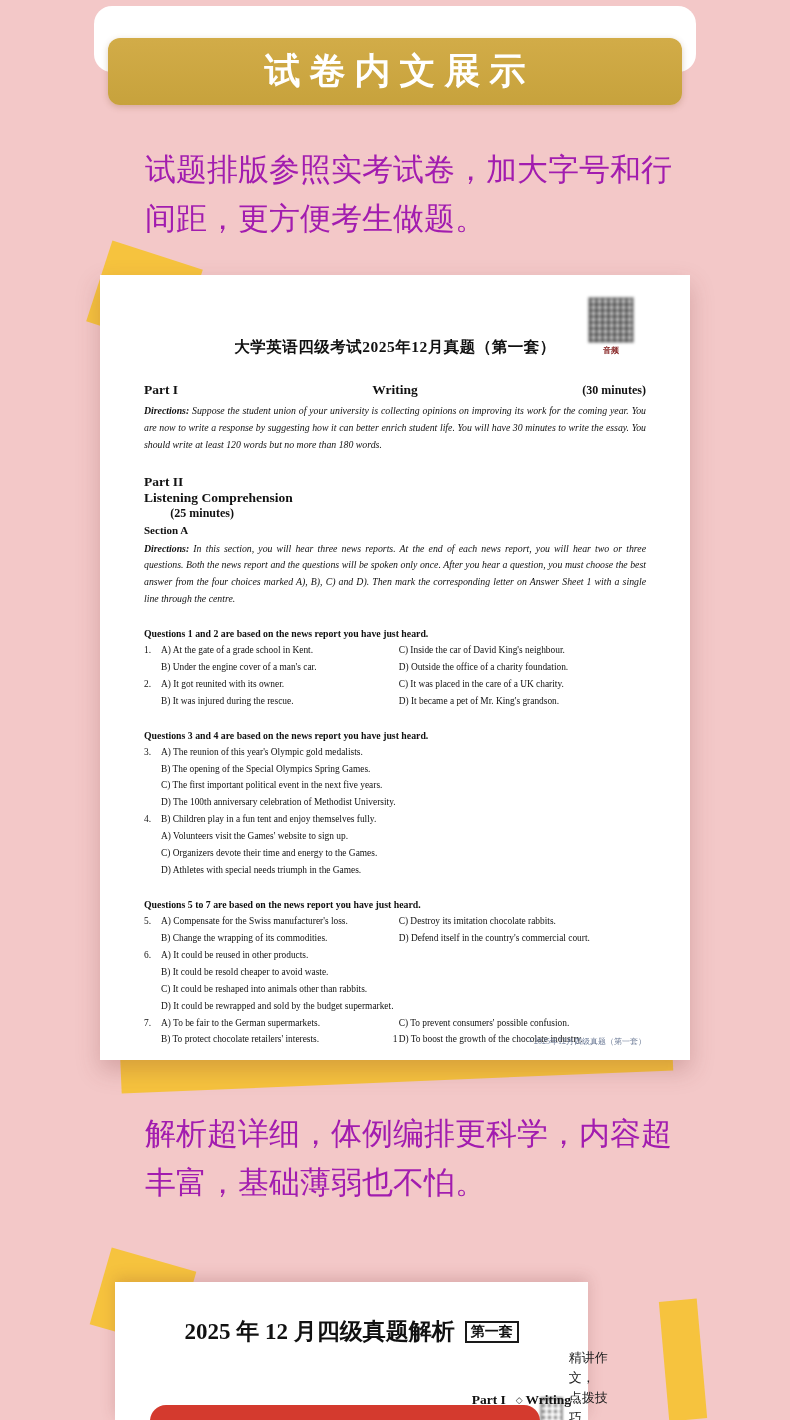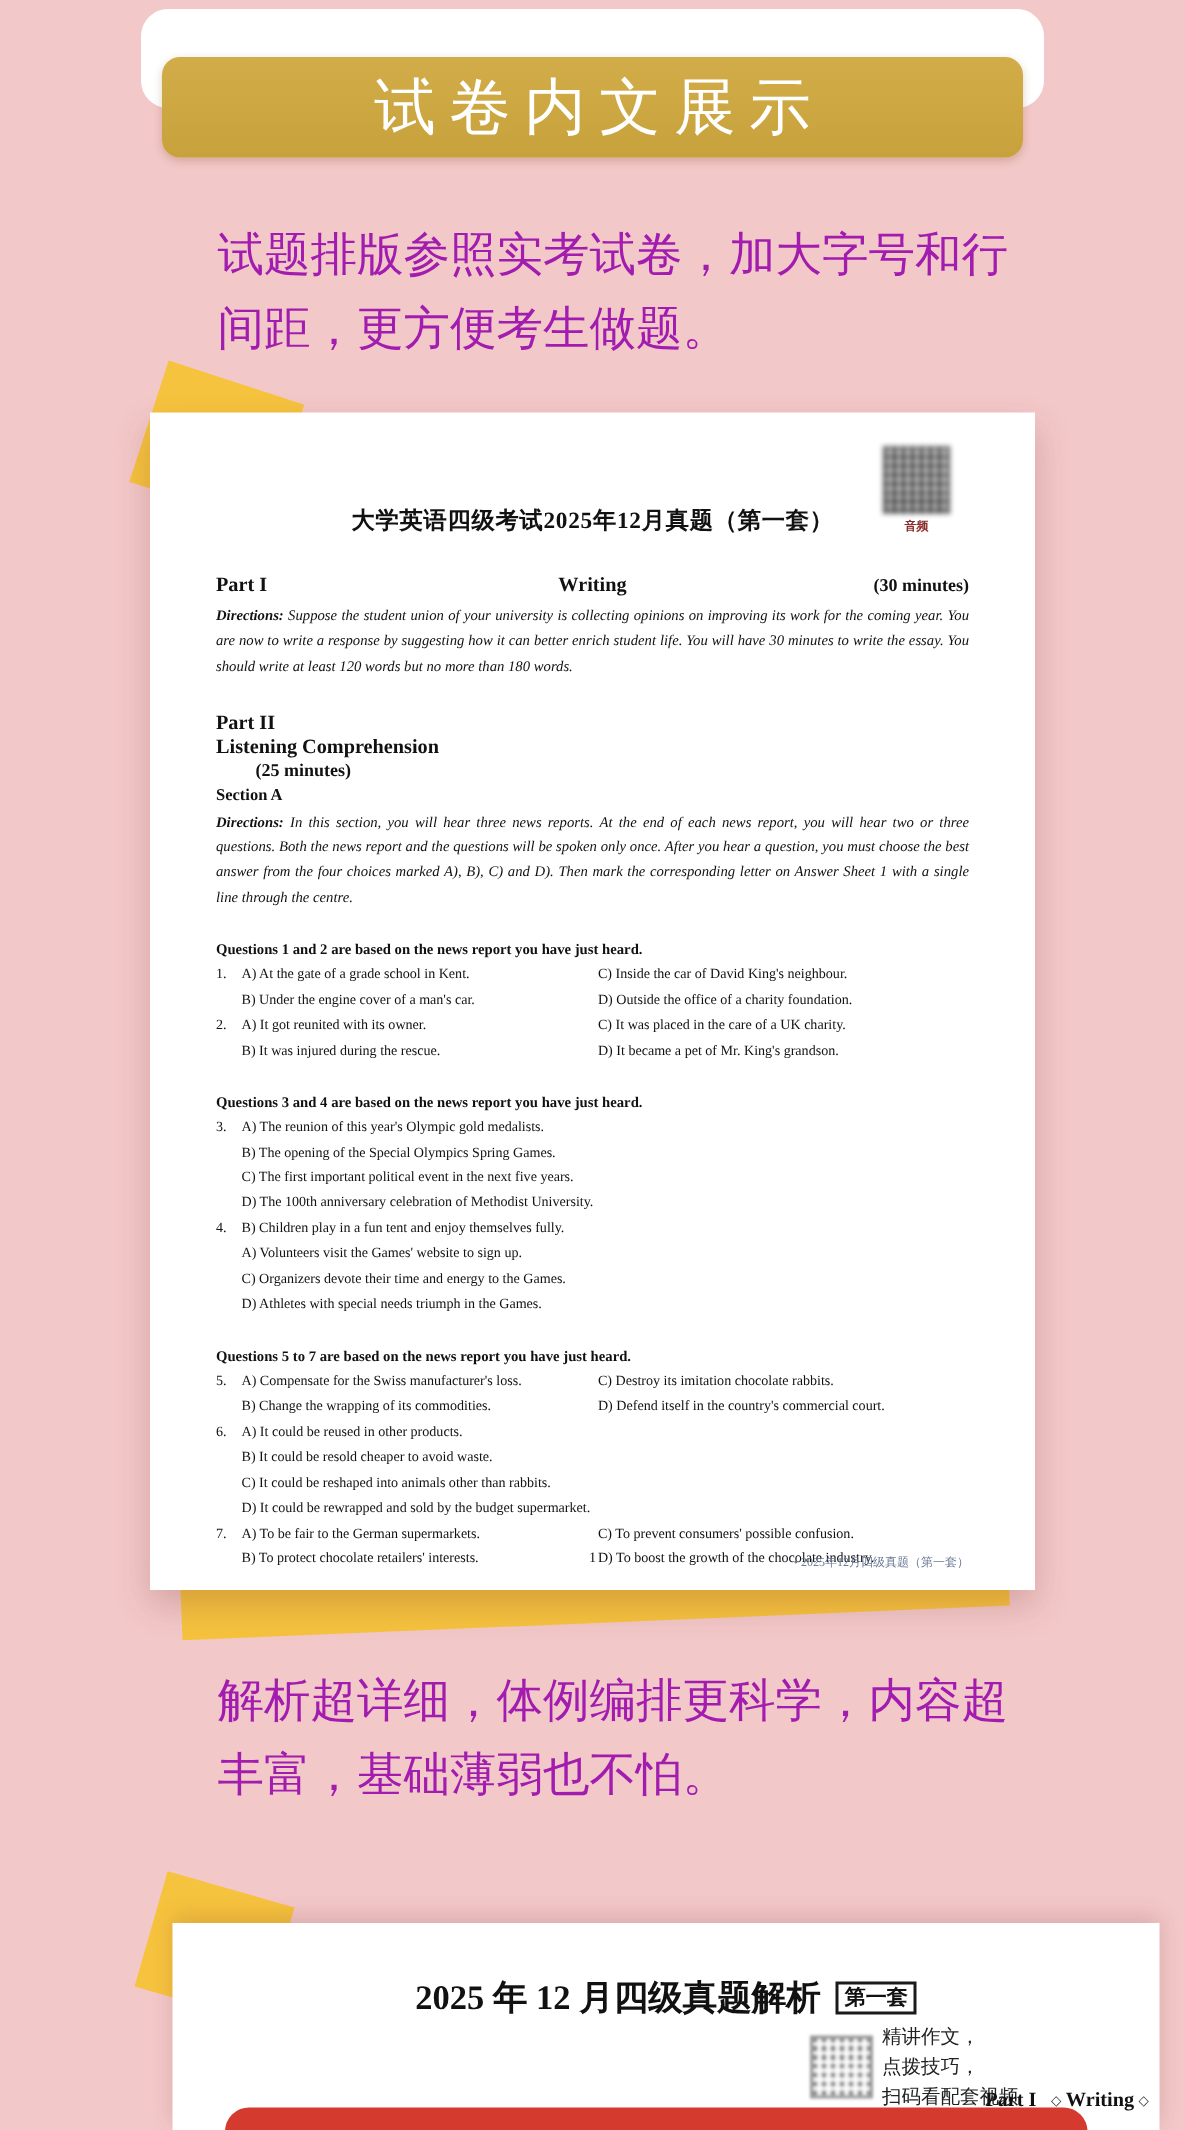--- a/index.html
+++ b/index.html
@@ -17,21 +17,21 @@
     font-family:"Liberation Sans",sans-serif;
   }
   
   .top-white{position:absolute;left:94px;top:6px;width:602px;height:66px;background:#fff;border-radius:18px;}
   .gold-banner{
     position:absolute;left:108px;top:38px;width:574px;height:67px;border-radius:12px;
     background:linear-gradient(180deg,#d2ac48,var(--banner-gold));
     display:flex;align-items:center;justify-content:center;
     box-shadow:0 2px 6px rgba(120,70,20,.25);
   }
-  .gold-banner span{color:#fff;font-size:41px;font-weight:400;letter-spacing:9px;padding-left:9px;}
+  .gold-banner span{color:#fff;font-size:36px;font-weight:700;letter-spacing:9px;padding-left:9px;}
   
   .intro{position:absolute;left:145px;width:530px;font-size:31px;line-height:1.58;color:#a21caf;font-weight:500;}
   #intro-top{top:146px;}
   #intro-bottom{top:1110px;}
   
   .accent{position:absolute;background:var(--accent-yellow);z-index:1;}
   #acc1{left:97px;top:253px;width:95px;height:85px;transform:rotate(18deg);}
   #acc2{left:120px;top:1012px;width:552px;height:70px;transform:rotate(-2.4deg);}
   #acc3{left:99px;top:1258px;width:88px;height:80px;transform:rotate(16deg);}
   #acc4{left:664px;top:1300px;width:38px;height:120px;transform:rotate(-5deg);}
@@ -64,21 +64,21 @@
   .question{display:flex;font-size:9.4px;line-height:1.8;}
   .q-num{width:17px;flex:none;}
   .q-body{flex:1;}
   .q-row.two{display:grid;grid-template-columns:49% 51%;}
   .q-opt{display:block;}
   .paper-footer{position:absolute;left:44px;right:44px;bottom:12px;height:14px;}
   .page-number{position:absolute;left:50%;transform:translateX(-50%);font-size:9.5px;}
   .footer-label{position:absolute;right:0;top:2px;font-size:8px;color:#6b7a96;}
   
   .answer-card{
-    position:absolute;left:115px;top:1282px;width:658px;height:138px;background:#fff;z-index:2;
+    position:absolute;left:115px;top:1282px;width:473px;height:138px;background:#fff;z-index:2;
     box-shadow:0 -4px 14px rgba(120,50,50,.2);font-family:"Liberation Serif",serif;color:#111;
   }
   .ans-title{padding-top:34px;text-align:center;font-size:23px;font-weight:bold;}
   .badge{display:inline-block;border:2px solid #1a1a1a;padding:0 4px;font-size:14px;margin-left:10px;vertical-align:3px;font-weight:bold;}
   .qr-row{position:absolute;left:425px;top:66px;display:flex;gap:6px;align-items:center;}
   .qr-img{
     width:42px;height:42px;border:2px solid #9a9a9a;filter:blur(1px);
     background:
       repeating-linear-gradient(0deg,#4f4f4f 0 3px,#dddddd 3px 6px),
       repeating-linear-gradient(90deg,#565656 0 3px,#e6e6e6 3px 6px);

